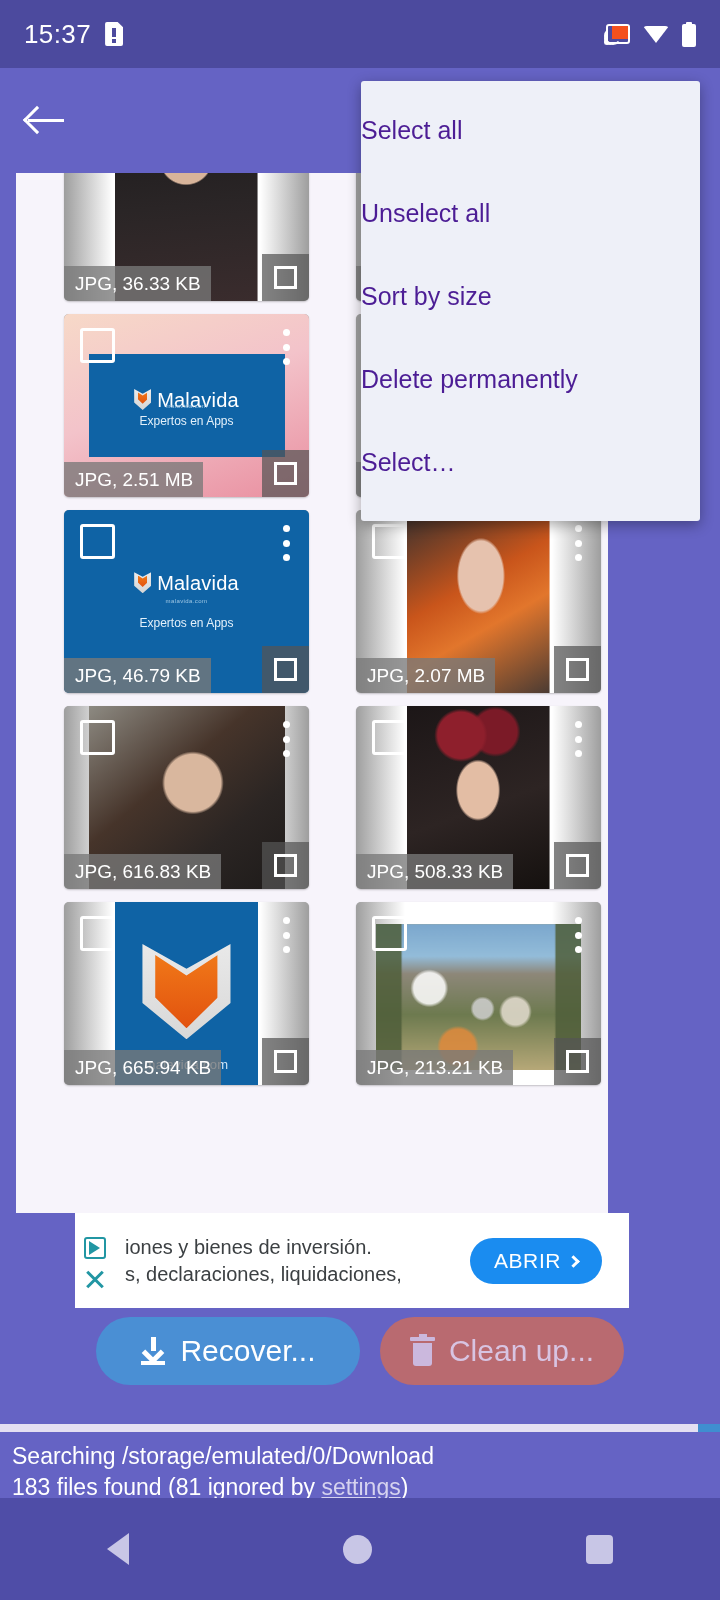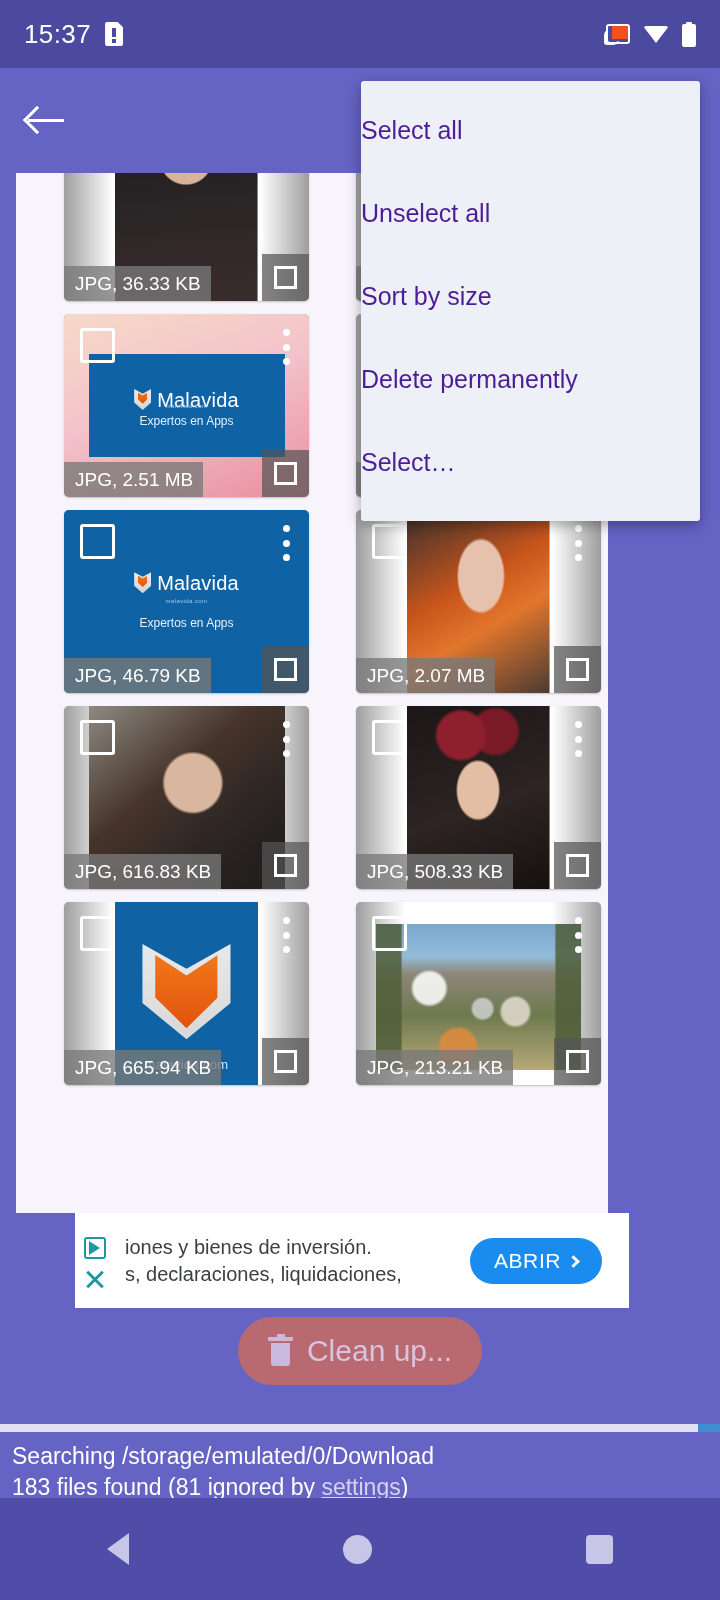--- a/index.html
+++ b/index.html
@@ -569,20 +569,28 @@
       <div>s, declaraciones, liquidaciones,</div>
     </div>
     <div class="ad-cta">
       <span>ABRIR</span>
       <span class="chev"></span>
     </div>
   </div>
 </div>
 
 <div class="actions">
+  <div class="btn btn-recover">
+    <span class="ic-download">
+      <span class="stem"></span>
+        <span class="arw"></span>
+        <span class="base"></span>
+    </span>
+    <span>Recover...</span>
+  </div>
   <div class="btn btn-clean">
     <span class="ic-trash">
       <span class="hdl"></span>
         <span class="lid"></span>
         <span class="bdy"></span>
     </span>
     <span>Clean up...</span>
   </div>
 </div>
 

